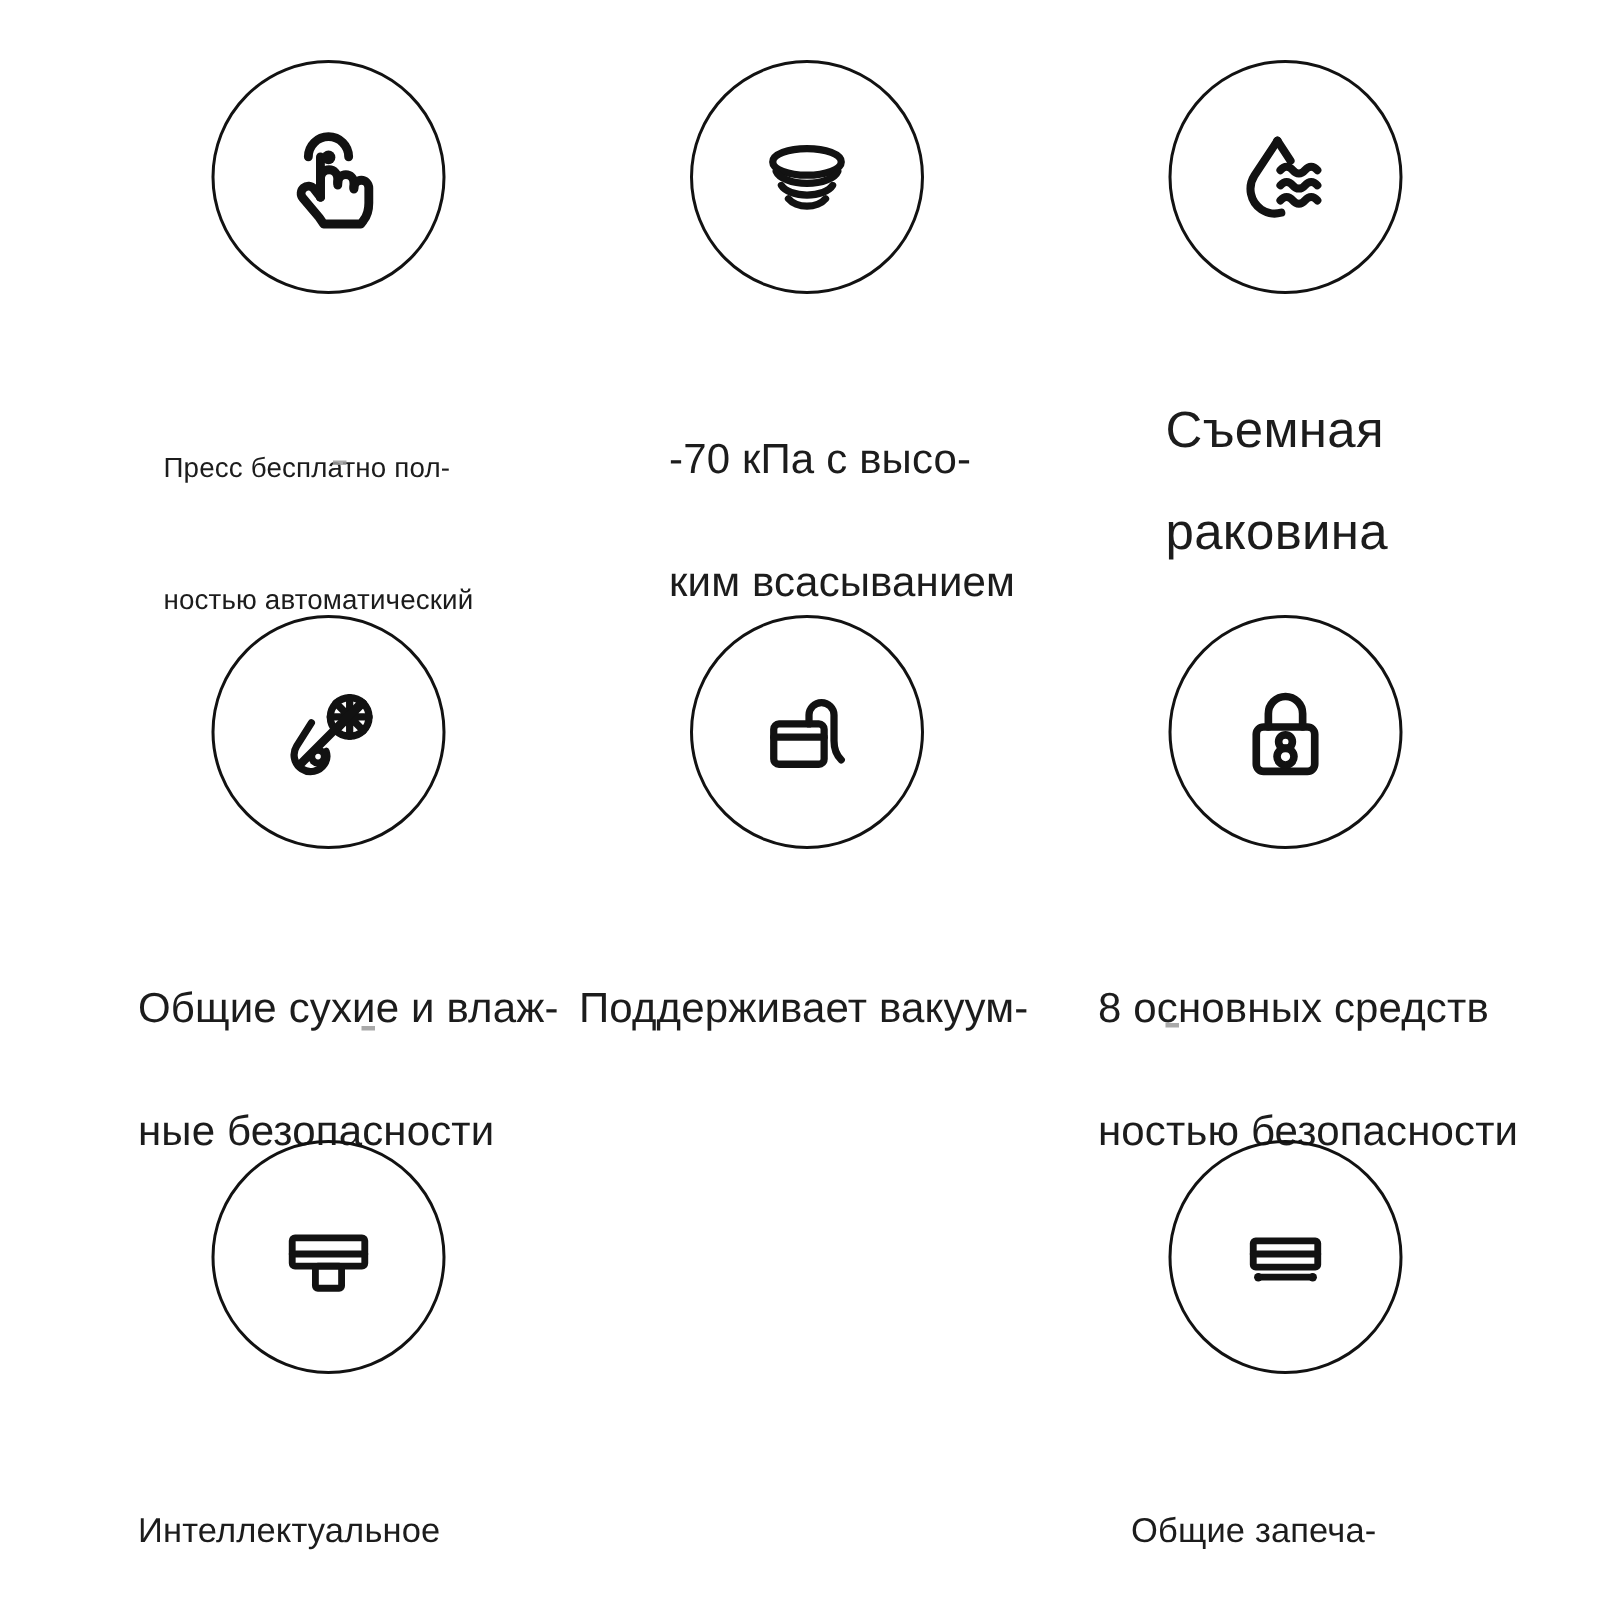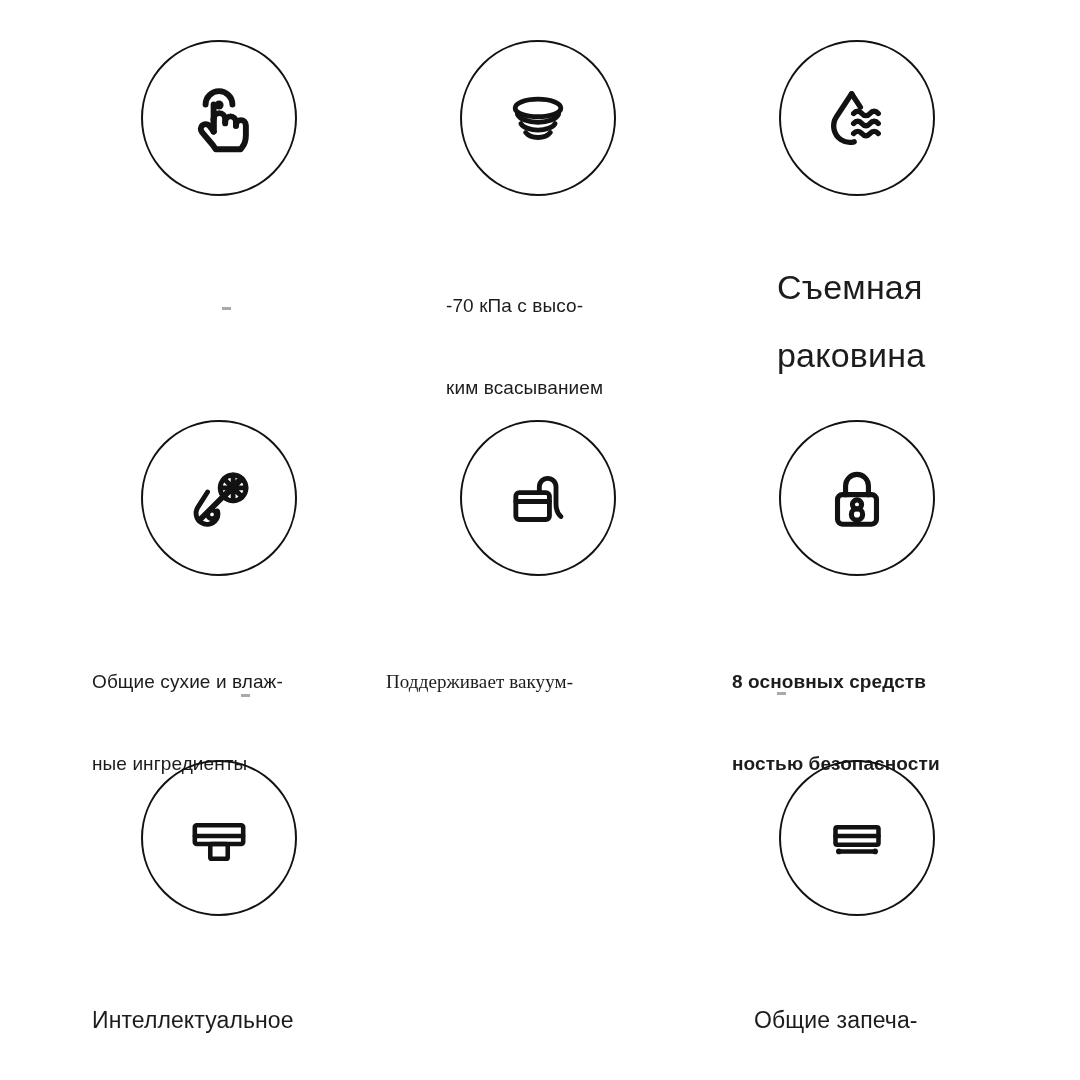--- a/index.html
+++ b/index.html
@@ -30,21 +30,21 @@
     box-sizing: border-box;
   }
 
   
   .col-1 { left: 59px; }
   .col-2 { left: 378px; }
   .col-3 { left: 697px; }
 
   
   .row-1 { top: 40px; }
-  .row-2 { top: 420px; }
+  .row-2 { top: 410px; }
   .row-3 { top: 760px; }
 
   
   .icon-badge {
     width: 156px;
     height: 156px;
     border: 2.6px solid #121212;
     border-radius: 50%;
     box-sizing: border-box;
     display: flex;
@@ -64,21 +64,21 @@
     text-align: left;
     color: #1c1c1c;
     white-space: pre-line;
   }
   .caption-line {
     display: block;
   }
 
   
   .cap-default {
-    font-size: 19px;
+    font-size: 28px;
     line-height: 41px;
     letter-spacing: 0.1px;
   }
   
   .cap-small {
     font-size: 18.5px;
     line-height: 44px;
     letter-spacing: 0.1px;
   }
   
@@ -92,22 +92,22 @@
     font-size: 23px;
     line-height: 39px;
     letter-spacing: 0.1px;
   }
 
   
   .cell-1 .caption { padding-left: 50px; margin-top: 50px; }
   .cell-2 .caption { padding-left: 68px; margin-top: 48px; }
   .cell-3 .caption { padding-left: 80px; margin-top: 40px; }
   .cell-4 .caption { padding-left: 33px; margin-top: 44px; }
-  .cell-5 .caption { padding-left: 8px;  margin-top: 44px; font-family: Liberation Serif, serif; }
-  .cell-6 .caption { padding-left: 35px; margin-top: 44px; font-weight: bold; }
+  .cell-5 .caption { padding-left: 8px;  margin-top: 44px; }
+  .cell-6 .caption { padding-left: 35px; margin-top: 44px; }
   .cell-7 .caption { padding-left: 33px; margin-top: 46px; }
   .cell-8 .caption { padding-left: 57px; margin-top: 46px; }
 
   
   .ghost-mark {
     position: absolute;
     width: 9px;
     height: 3px;
     background: #9a9a9a;
     opacity: 0.85;
@@ -126,20 +126,24 @@
       <svg viewBox="0 0 64 64" fill="none" stroke="#121212" stroke-width="4.4" stroke-linecap="round" stroke-linejoin="round" aria-hidden="true">
         <path d="M22 22a10 10 0 0 1 20 0"></path>
         <path d="M28 22v20"></path>
         <path d="M28 42V32.5"></path>
         <path d="M28 33c0-2.6 1.9-4.6 4.3-4.6S36.6 30.4 36.6 33v3"></path>
         <path d="M36.6 35c0-2.4 1.8-4.2 4-4.2s4 1.8 4 4.2v3"></path>
         <path d="M44.6 37.5c0-2.2 1.7-3.9 3.7-3.9s3.7 1.7 3.7 3.9v7.4c0 4-1 6.6-2.6 8.6l-1.3 1.8H29.6l-2.2-3.2-8.1-9.6c-1.3-1.6-1.1-3.8.4-5.1 1.5-1.3 3.8-1.1 5.1.4L28 42"></path>
         <circle cx="32" cy="22.3" r="3.4" fill="#121212" stroke="none"></circle>
       </svg>
     </div>
+    <div class="caption cap-small">
+      <span class="caption-line">Пресс бесплатно пол-</span>
+      <span class="caption-line">ностью автоматический</span>
+    </div>
     <span class="ghost-mark"></span>
   </div>
 
   <div class="feature-cell col-2 row-1 cell-2">
     <div class="icon-badge">
       <svg viewBox="0 0 64 64" fill="none" stroke="#121212" stroke-width="3.6" stroke-linecap="round" stroke-linejoin="round" aria-hidden="true">
         <ellipse cx="32" cy="24.5" rx="17" ry="6.6"></ellipse>
         <path d="M16.7 29.2c1.4 3.4 7.8 6 15.3 6s13.9-2.6 15.3-6"></path>
         <path d="M19.3 36.2c1.7 2.8 6.9 4.8 12.7 4.8s11-2 12.7-4.8"></path>
         <path d="M22.8 42.8c1.8 2.2 5.5 3.7 9.2 3.7s7.4-1.5 9.2-3.7"></path>
@@ -172,21 +176,21 @@
       <svg viewBox="0 0 64 64" fill="none" stroke="#121212" stroke-width="3.6" stroke-linecap="round" stroke-linejoin="round" aria-hidden="true">
         <path d="M23.5 27.5 16.2 39c-2.4 3.8-1.3 8.8 2.5 11.3 3.8 2.5 8.8 1.4 11.3-2.4 1.3-2 1.5-4.3.8-6.3"></path>
         <circle cx="26.8" cy="44.2" r="3.2"></circle>
         <circle cx="42.5" cy="24.5" r="9.6"></circle>
         <path d="M42.5 14.9v19.2M32.9 24.5h19.2M35.7 17.7l13.6 13.6M49.3 17.7 35.7 31.3"></path>
         <path d="M17.4 48.6 47.6 18.4" stroke-width="4.2"></path>
       </svg>
     </div>
     <div class="caption cap-default">
       <span class="caption-line">Общие сухие и влаж-</span>
-      <span class="caption-line">ные ингредиенты</span>
+      <span class="caption-line">ные безопасности</span>
     </div>
     <span class="ghost-mark"></span>
   </div>
 
   <div class="feature-cell col-2 row-2 cell-5">
     <div class="icon-badge">
       <svg viewBox="0 0 64 64" fill="none" stroke="#121212" stroke-width="3.6" stroke-linecap="round" stroke-linejoin="round" aria-hidden="true">
         <rect x="15.5" y="28" width="25" height="20" rx="2.6"></rect>
         <path d="M15.5 34.6h25"></path>
         <path d="M33 28v-4.4c0-3.4 2.8-6.2 6.2-6.2s6.2 2.8 6.2 6.2v12.8c0 4.3 1.2 7.2 3.6 9.4"></path>

